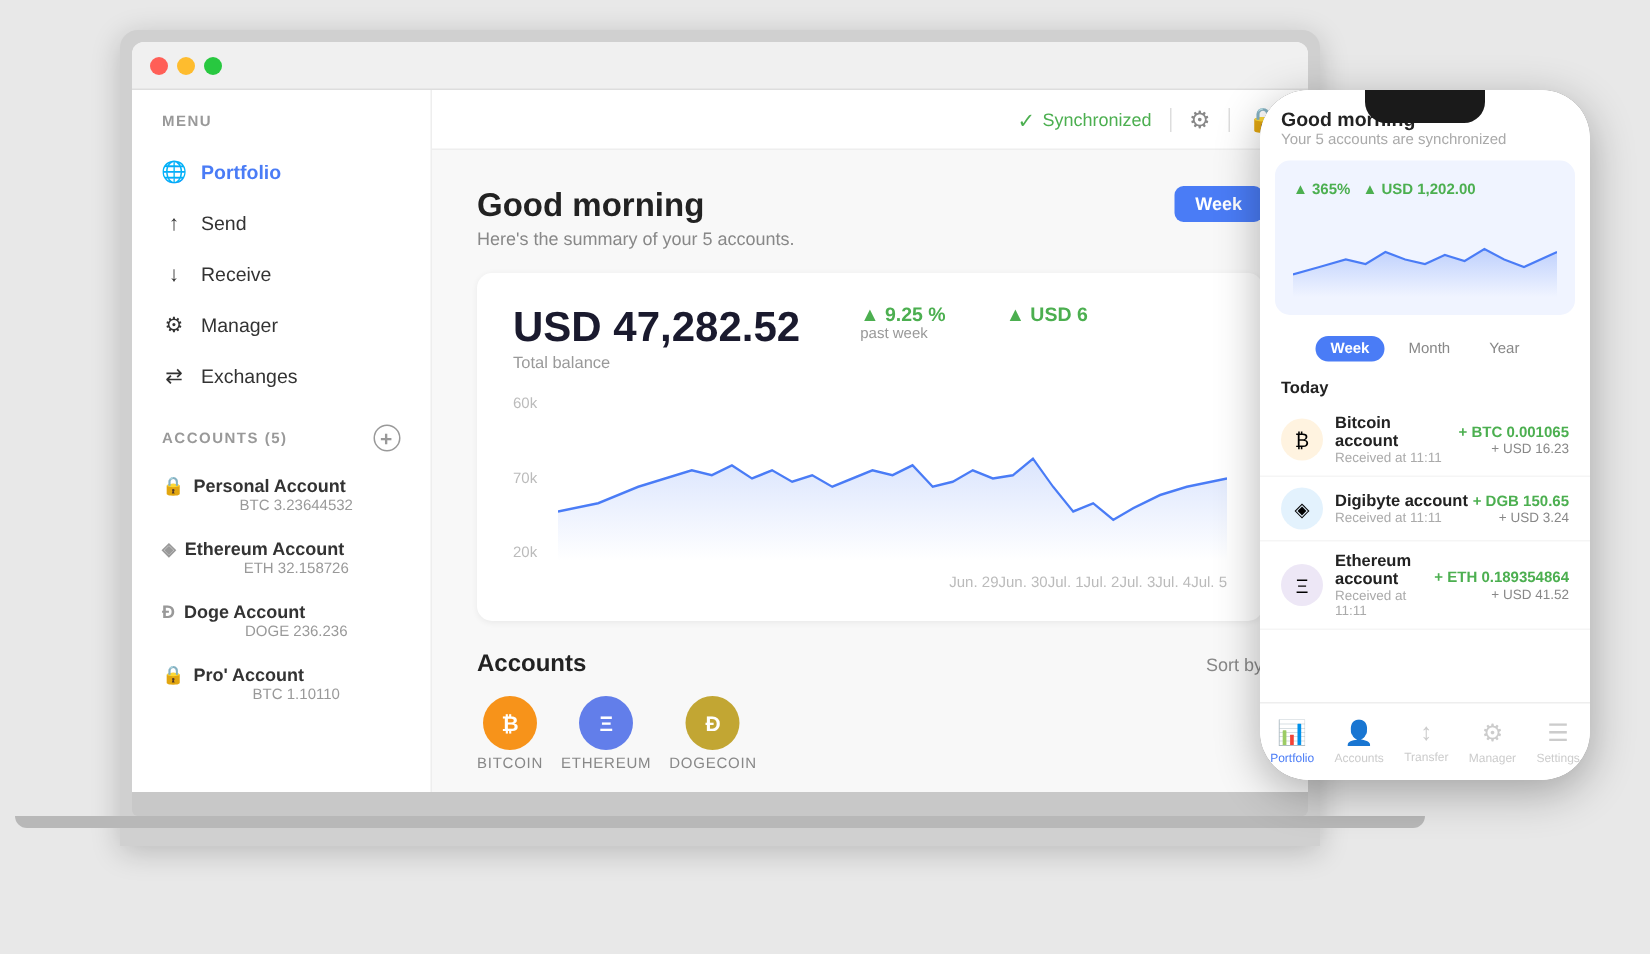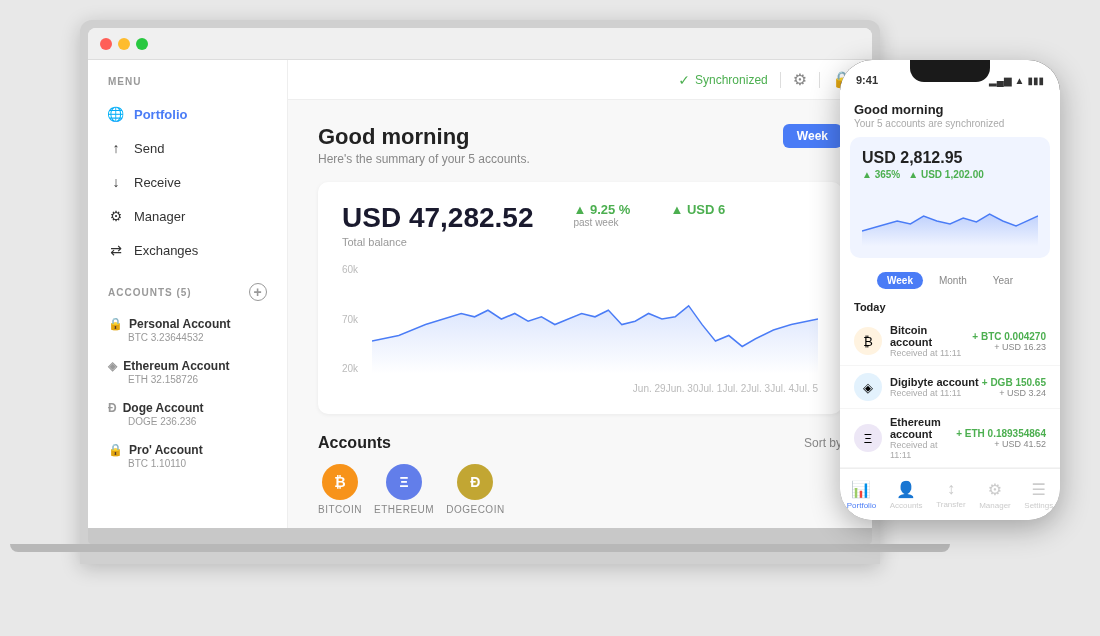--- a/index.html
+++ b/index.html
@@ -149,20 +149,21 @@
       display: flex;
       align-items: center;
       gap: 6px;
     }
 
     .account-item-sub {
       font-size: 10px;
       color: #999;
       margin-left: 20px;
       margin-top: 1px;
+      text-align: center;
     }
 
     .account-icon {
       font-size: 12px;
       color: #999;
     }
 
     
     .main-area {
       flex: 1;
@@ -800,37 +801,28 @@
           </div>
         </div>
       </div>
       <div class="laptop-base"></div>
       <div class="laptop-foot"></div>
     </div>
   </div>
 
   <div class="phone">
     <div class="phone-notch"></div>
-    <div class="phone-status-bar">
-      <span class="phone-time">9:41</span>
-      <div class="phone-status-icons">
-        <span>▂▄▆</span>
-        <span>▲</span>
-        <span>▮▮▮</span>
-      </div>
-    </div>
 
     <div class="phone-screen">
       <div class="phone-header">
         <div class="phone-greeting">Good morning</div>
         <div class="phone-sub">Your 5 accounts are synchronized</div>
       </div>
 
       <div class="phone-balance-card">
-        <div class="phone-balance">USD 2,812.95</div>
         <div class="phone-balance-stats">
           <span class="phone-stat">▲ 365%</span>
           <span class="phone-stat">▲ USD 1,202.00</span>
         </div>
         <div class="phone-chart">
           <svg viewBox="0 0 200 60" preserveAspectRatio="none" width="100%" height="100%">
             <defs>
               <linearGradient id="phoneChartGrad" x1="0" y1="0" x2="0" y2="1">
                 <stop offset="0%" stop-color="#4a7cf6" stop-opacity="0.3"></stop>
                 <stop offset="100%" stop-color="#4a7cf6" stop-opacity="0"></stop>
@@ -852,21 +844,21 @@
 
       <div class="phone-tx-list">
 
         <div class="phone-tx">
           <div class="phone-tx-icon" style="background:#fff3e0;">₿</div>
           <div class="phone-tx-info">
             <div class="phone-tx-name">Bitcoin account</div>
             <div class="phone-tx-time">Received at 11:11</div>
           </div>
           <div class="phone-tx-amount">
-            <div class="phone-tx-crypto">+ BTC 0.004270</div>
+            <div class="phone-tx-crypto">+ BTC 0.001065</div>
             <div class="phone-tx-usd">+ USD 16.23</div>
           </div>
         </div>
 
 
         <div class="phone-tx">
           <div class="phone-tx-icon" style="background:#e3f2fd;">◈</div>
           <div class="phone-tx-info">
             <div class="phone-tx-name">Digibyte account</div>
             <div class="phone-tx-time">Received at 11:11</div>

